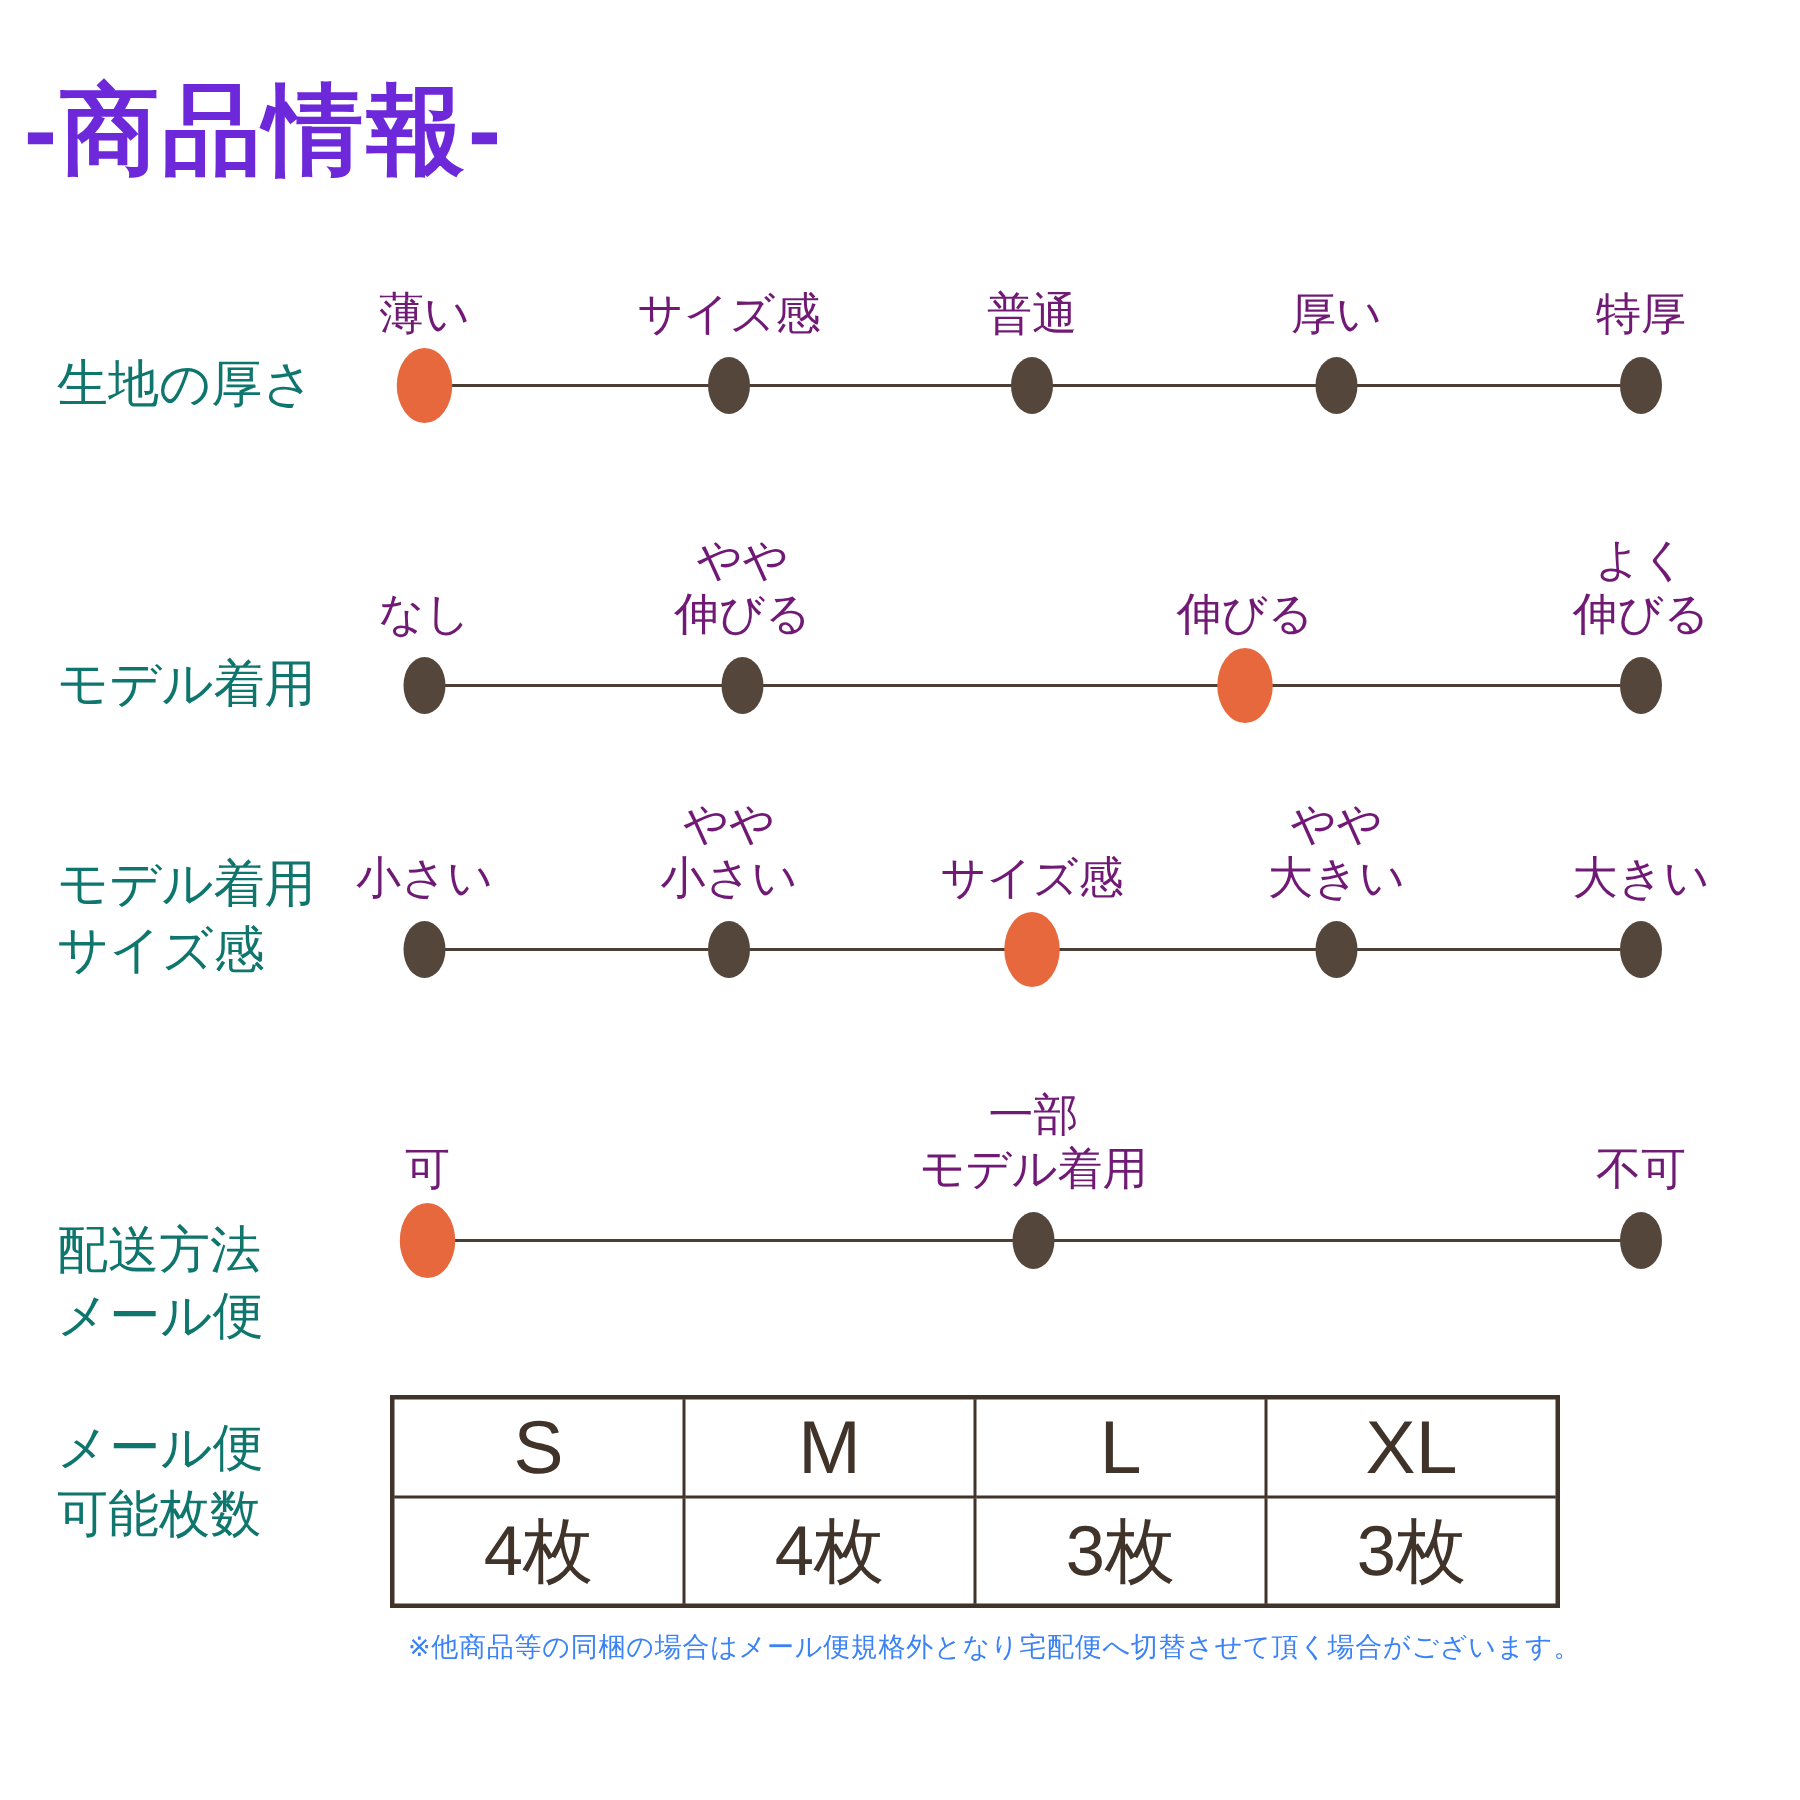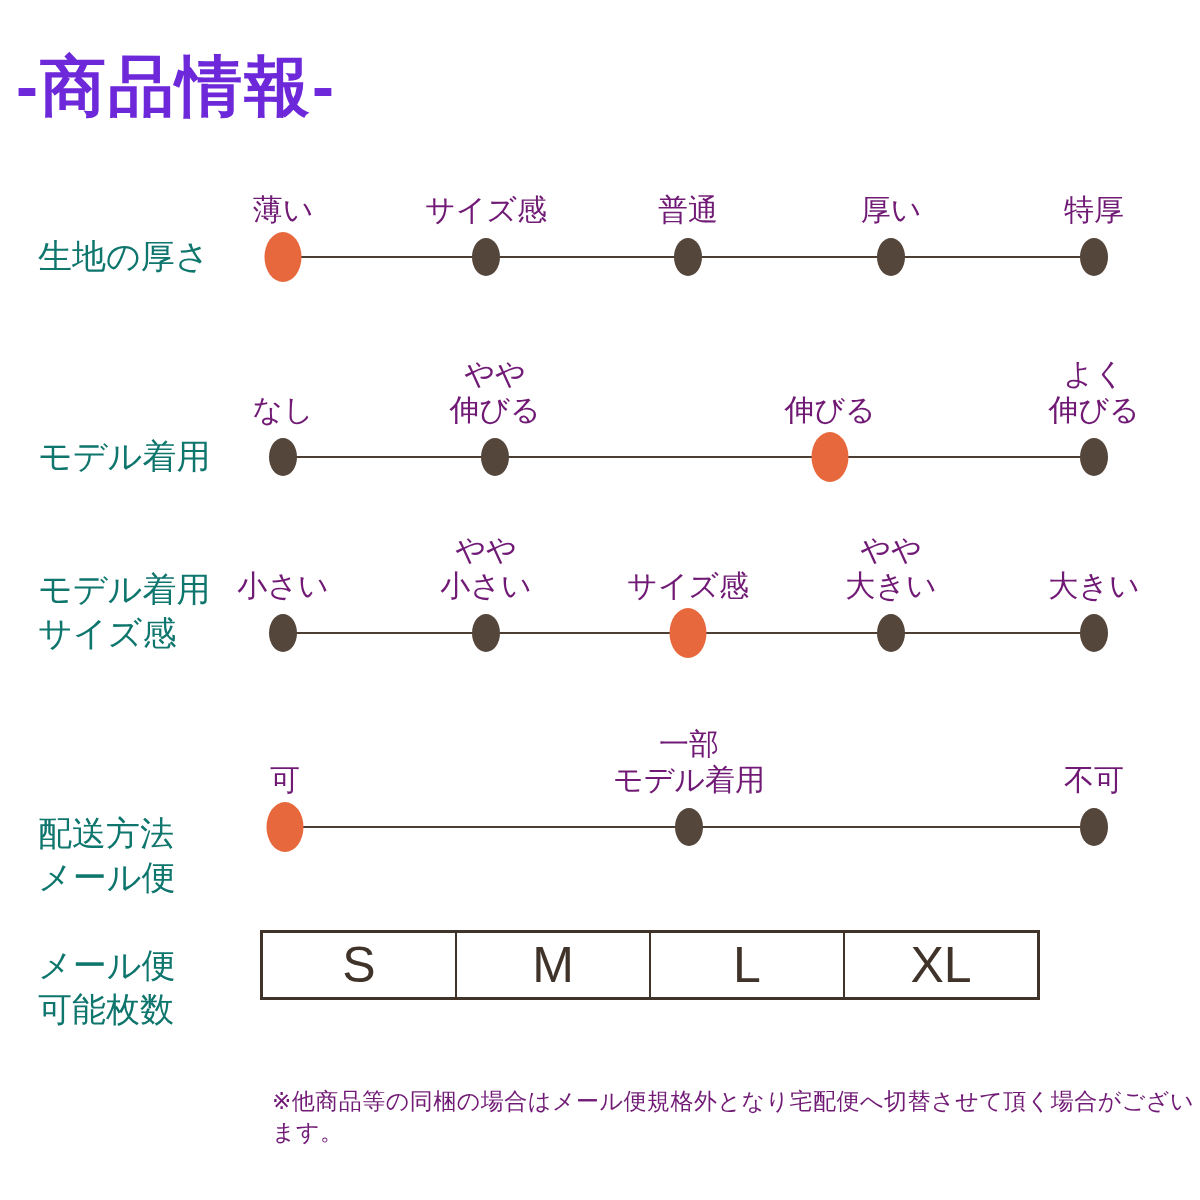--- a/index.html
+++ b/index.html
@@ -38,21 +38,21 @@
     table-layout:fixed;color:#40332a;
   }
   .qty-table th,.qty-table td{
     width:192px;border:2px solid #40332a;text-align:center;
     font-weight:normal;padding:0;
   }
   .qty-table{border:3px solid #40332a;}
   .qty-table th{height:64px;font-size:50px;}
   .qty-table td{height:70px;font-size:47px;}
   .footnote{
-    position:absolute;left:272px;top:1086px;font-size:23px;color:#701a75;
+    position:absolute;left:272px;top:1086px;font-size:18px;color:#3b82f6;
     letter-spacing:0.5px;
   }
 </style>
 </head>
 <body>
 
 <h1 class="title">-商品情報-</h1>
 
 <div class="row-label" style="top:257px">生地の厚さ</div>
 <div class="track" style="top:257px">
@@ -152,16 +152,22 @@
 <div class="row-label" style="top:988px">メール便
 可能枚数</div>
 <table class="qty-table">
   <tbody>
     <tr>
       <th>S</th>
       <th>M</th>
       <th>L</th>
       <th>XL</th>
     </tr>
+    <tr>
+      <td>4枚</td>
+      <td>4枚</td>
+      <td>3枚</td>
+      <td>3枚</td>
+    </tr>
   </tbody>
 </table>
 
 <div class="footnote">※他商品等の同梱の場合はメール便規格外となり宅配便へ切替させて頂く場合がございます。</div>
 
 </body></html>

